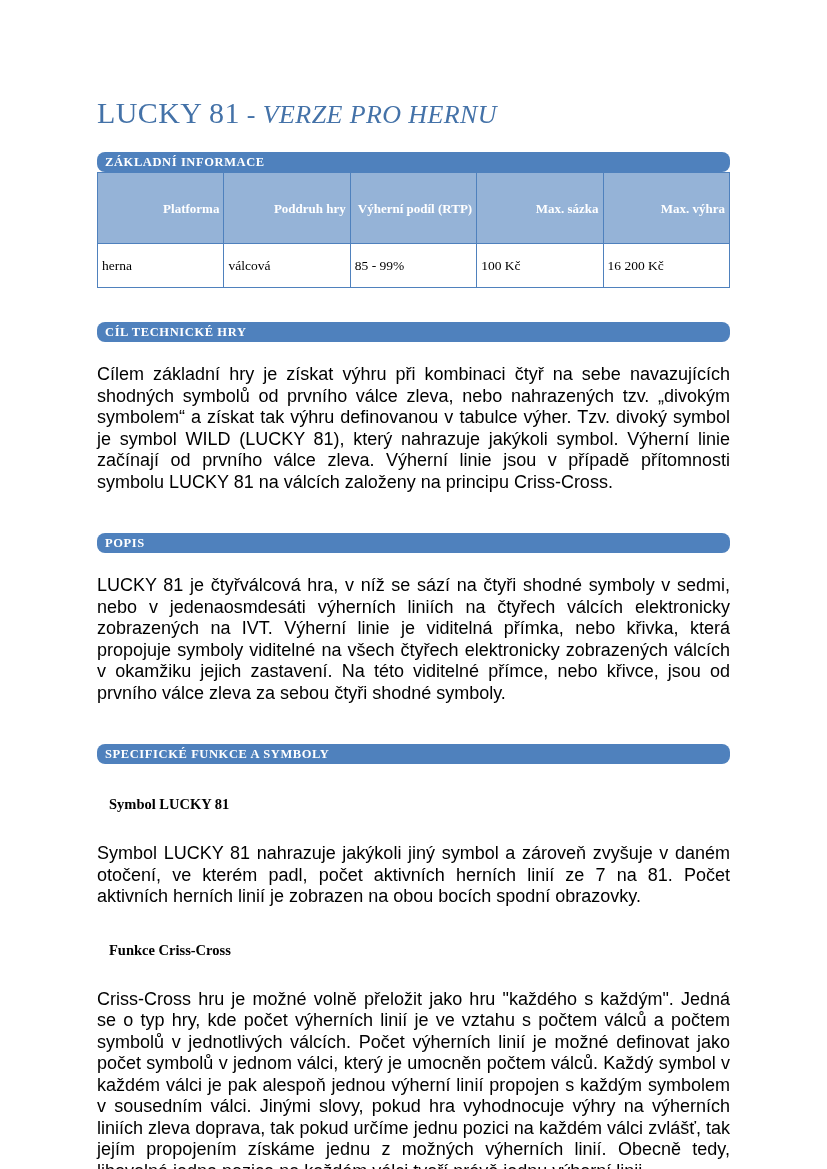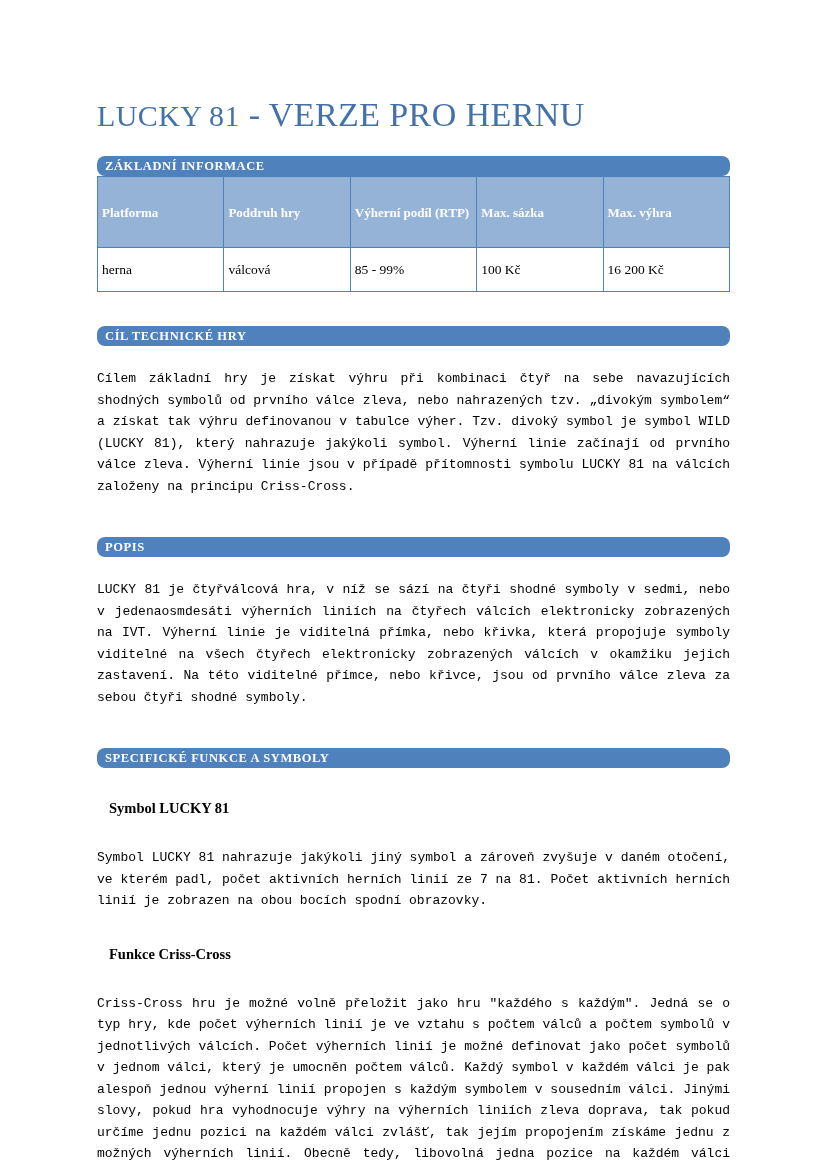--- a/index.html
+++ b/index.html
@@ -27,21 +27,22 @@
   .doc-title {
     font-family: "Liberation Serif", serif;
     color: #4472a8;
     font-size: 30px;
     letter-spacing: 0.4px;
     margin: 0 0 22px 0;
     white-space: nowrap;
     font-weight: normal;
   }
   .doc-title .small-caps {
-    font-size: 34px;
+    font-size: 26px;
+    font-style: italic;
   }
   
   .section-bar {
     background: #4f81bd;
     color: #ffffff;
     font-family: "Liberation Serif", serif;
     font-size: 12.5px;
     font-weight: bold;
     letter-spacing: 0.6px;
     padding: 3px 0 3px 8px;
@@ -63,39 +64,39 @@
     margin-top: 0;
     table-layout: fixed;
   }
   table.info-table th {
     background: #95b3d7;
     color: #ffffff;
     border: 1px solid #4f81bd;
     font-family: "Liberation Serif", serif;
     font-size: 13px;
     font-weight: bold;
-    text-align: left;
+    text-align: right;
     padding: 10px 4px;
     line-height: 17px;
     height: 50px;
     vertical-align: middle;
   }
   table.info-table td {
     border: 1px solid #4f81bd;
     font-family: "Liberation Serif", serif;
     font-size: 13.5px;
     padding: 9px 4px;
     height: 25px;
     vertical-align: middle;
     color: #000;
   }
   
   p.body-text {
-    font-family: Liberation Mono, monospace;
-    font-size: 13px;
+    font-family: Liberation Sans, sans-serif;
+    font-size: 18px;
     line-height: 21.5px;
     text-align: justify;
     margin: 0;
     width: 633px;
     color: #000000;
   }
   .sub-head {
     font-family: "Liberation Serif", serif;
     font-size: 14.5px;
     font-weight: bold;

